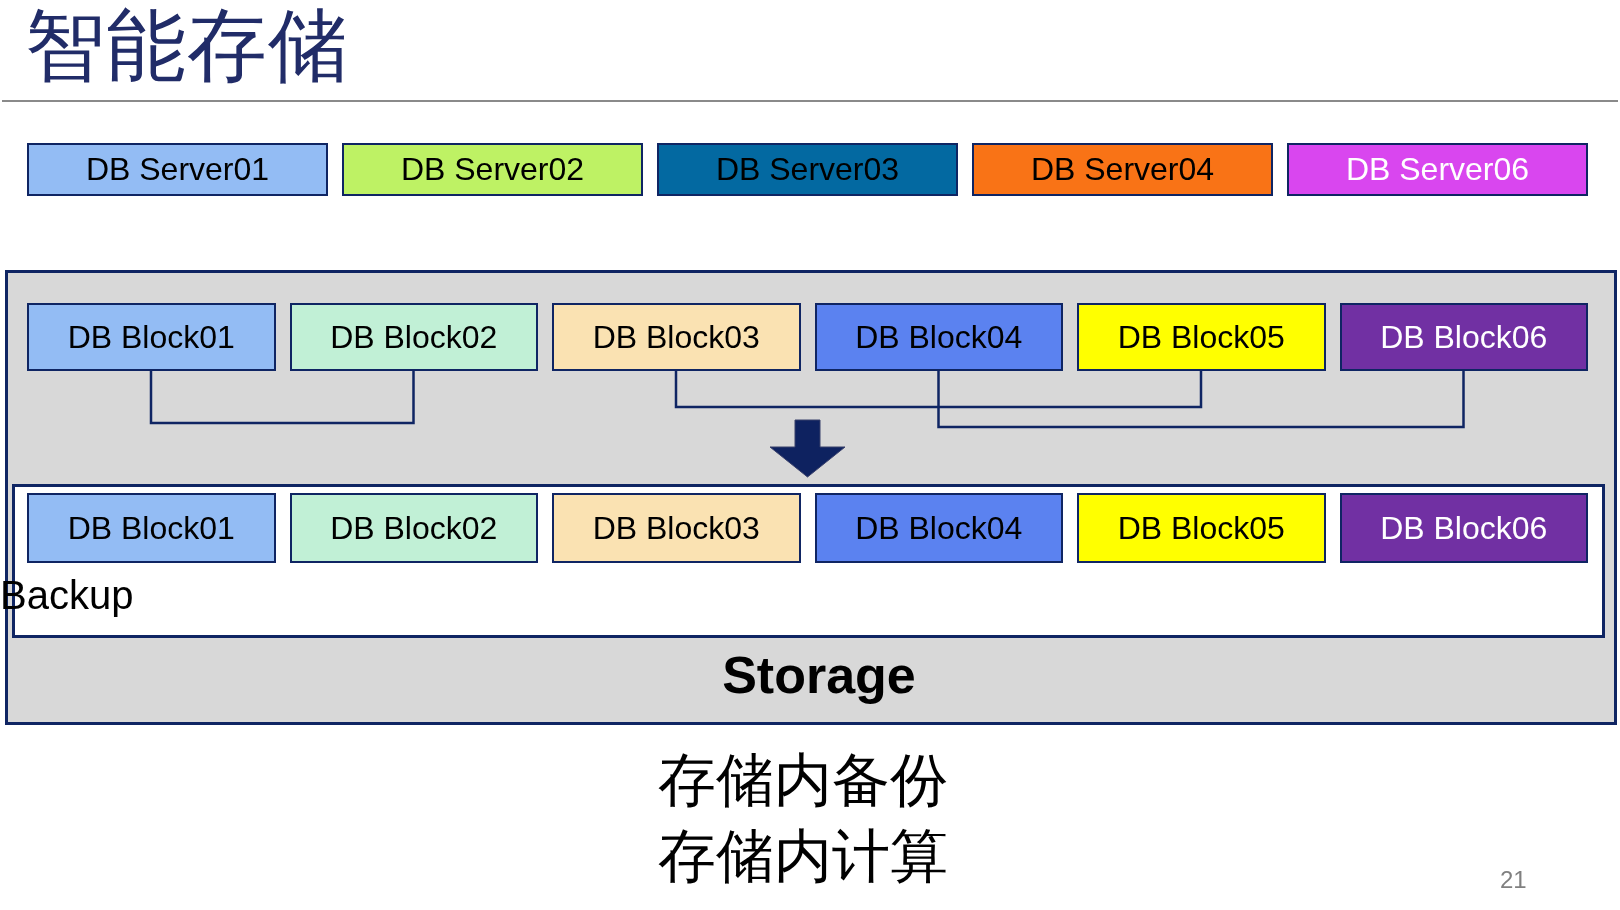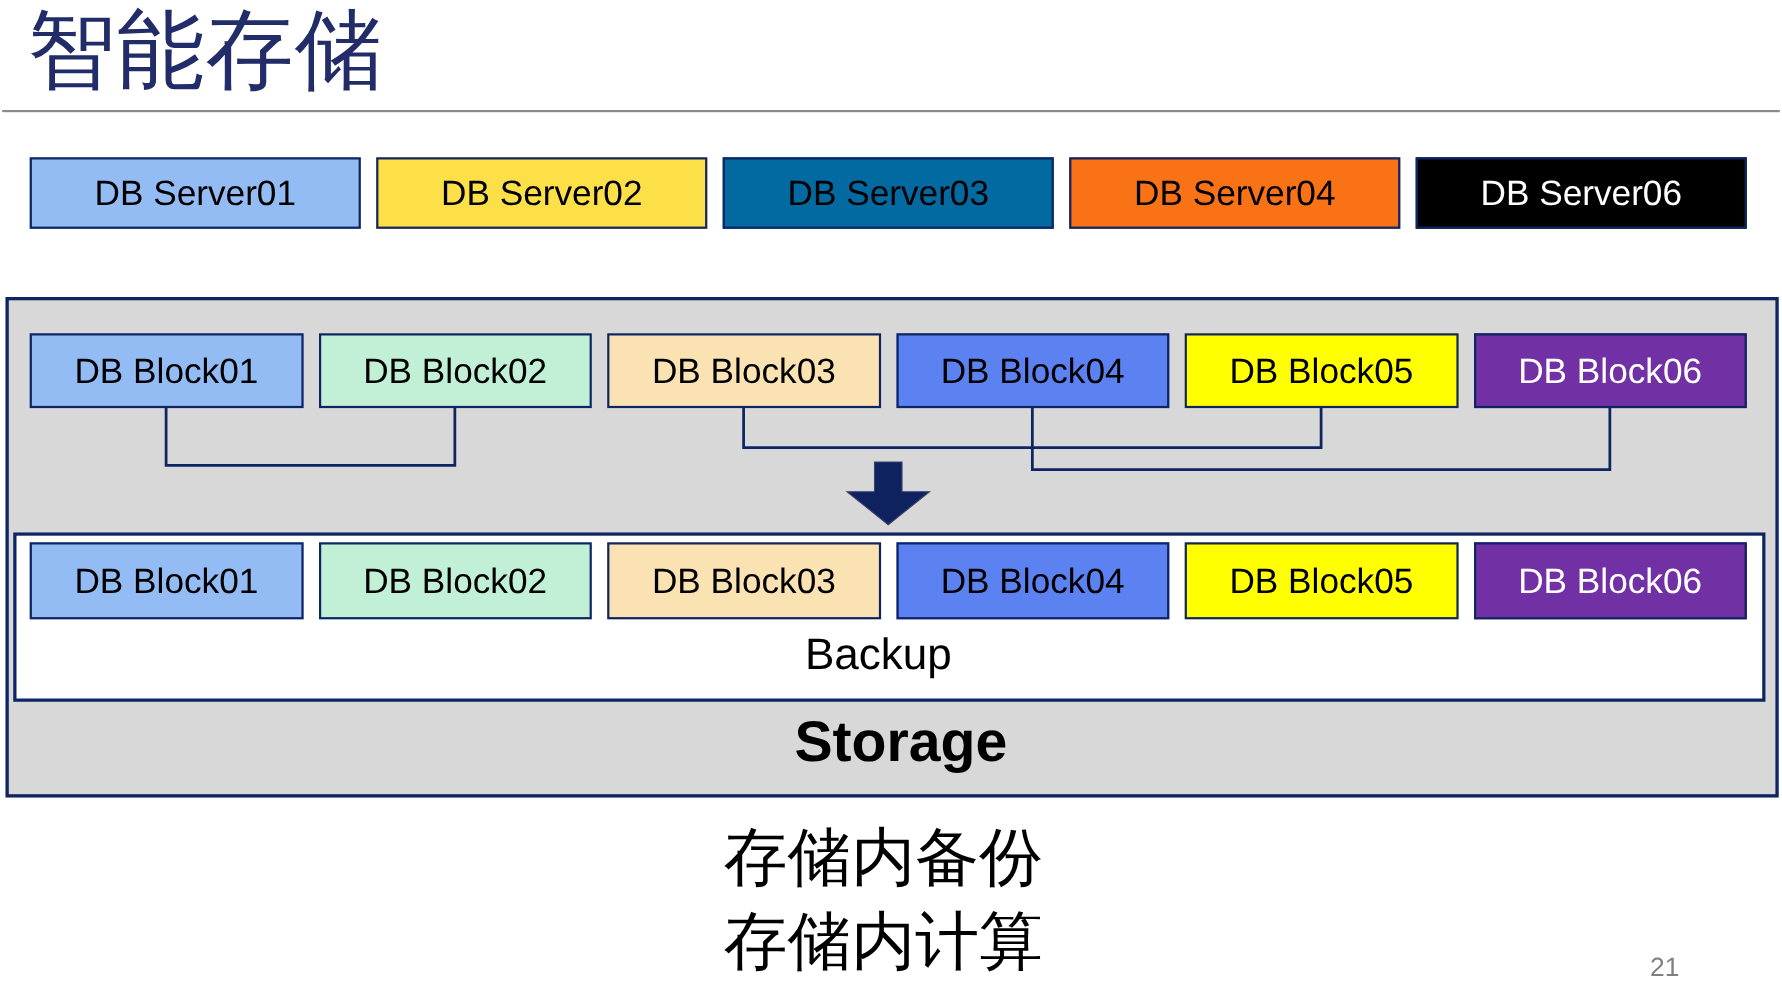--- a/index.html
+++ b/index.html
@@ -14,33 +14,33 @@
   }
   .title-rule{left:2px;top:100px;width:1616px;height:2px;background:#8a8a8a;}
   .box-row{
     left:27px;width:1561px;display:flex;gap:14px;
   }
   .box-row .node{
     flex:1 1 0;display:flex;align-items:center;justify-content:center;
     border:2.5px solid #0F2563;box-sizing:border-box;
     font-size:32px;color:#000;white-space:nowrap;
   }
-  .row-servers{top:143px;height:65px;}
+  .row-servers{top:143px;height:53px;}
   .row-blocks-upper{top:303px;height:68px;}
   .row-blocks-storage{top:493px;height:70px;}
   .gray-container{
     left:5px;top:270px;width:1612px;height:455px;
     background:#D8D8D8;border:3px solid #0F2563;box-sizing:border-box;
   }
   .white-box{
     left:12px;top:484px;width:1593px;height:154px;
     background:#ffffff;border:3px solid #0F2563;box-sizing:border-box;
   }
   .backup-label{
-    left:16px;top:573px;width:1565px;text-align:center;
+    left:0;top:573px;width:1565px;text-align:left;
     font-size:40px;color:#000;
   }
   .storage-label{
     left:0;top:645px;width:1570px;text-align:center;
     font-size:52px;font-weight:bold;color:#000;padding-left:34px;
   }
   .caption{
     left:658px;top:742px;font-size:58px;line-height:76px;color:#000;
   }
   .page-number{
@@ -52,24 +52,24 @@
   .arrow{fill:#0E2260;stroke:#39406b;stroke-width:1px;}
 </style>
 </head>
 <body>
 
 <div class="abs slide-title">智能存储</div>
 <div class="abs title-rule"></div>
 
 <div class="abs box-row row-servers">
   <div class="node" style="background-color: rgb(147, 188, 244); color: rgb(0, 0, 0);">DB Server01</div>
-  <div class="node" style="background-color: #fde047; color: rgb(0, 0, 0);">DB Server02</div>
+  <div class="node" style="background-color: #bef264; color: rgb(0, 0, 0);">DB Server02</div>
   <div class="node" style="background-color: #0369a1; color: rgb(0, 0, 0);">DB Server03</div>
   <div class="node" style="background-color: #f97316; color: rgb(0, 0, 0);">DB Server04</div>
-  <div class="node" style="background-color: #000000; color: rgb(255, 255, 255);">DB Server06</div>
+  <div class="node" style="background-color: #d946ef; color: rgb(255, 255, 255);">DB Server06</div>
 </div>
 
 <div class="abs gray-container"></div>
 
 <div class="abs box-row row-blocks-upper">
   <div class="node" style="background-color: rgb(147, 188, 244); color: rgb(0, 0, 0);">DB Block01</div>
   <div class="node" style="background-color: rgb(193, 240, 214); color: rgb(0, 0, 0);">DB Block02</div>
   <div class="node" style="background-color: rgb(250, 226, 178); color: rgb(0, 0, 0);">DB Block03</div>
   <div class="node" style="background-color: rgb(91, 130, 240); color: rgb(0, 0, 0);">DB Block04</div>
   <div class="node" style="background-color: rgb(255, 255, 0); color: rgb(0, 0, 0);">DB Block05</div>

